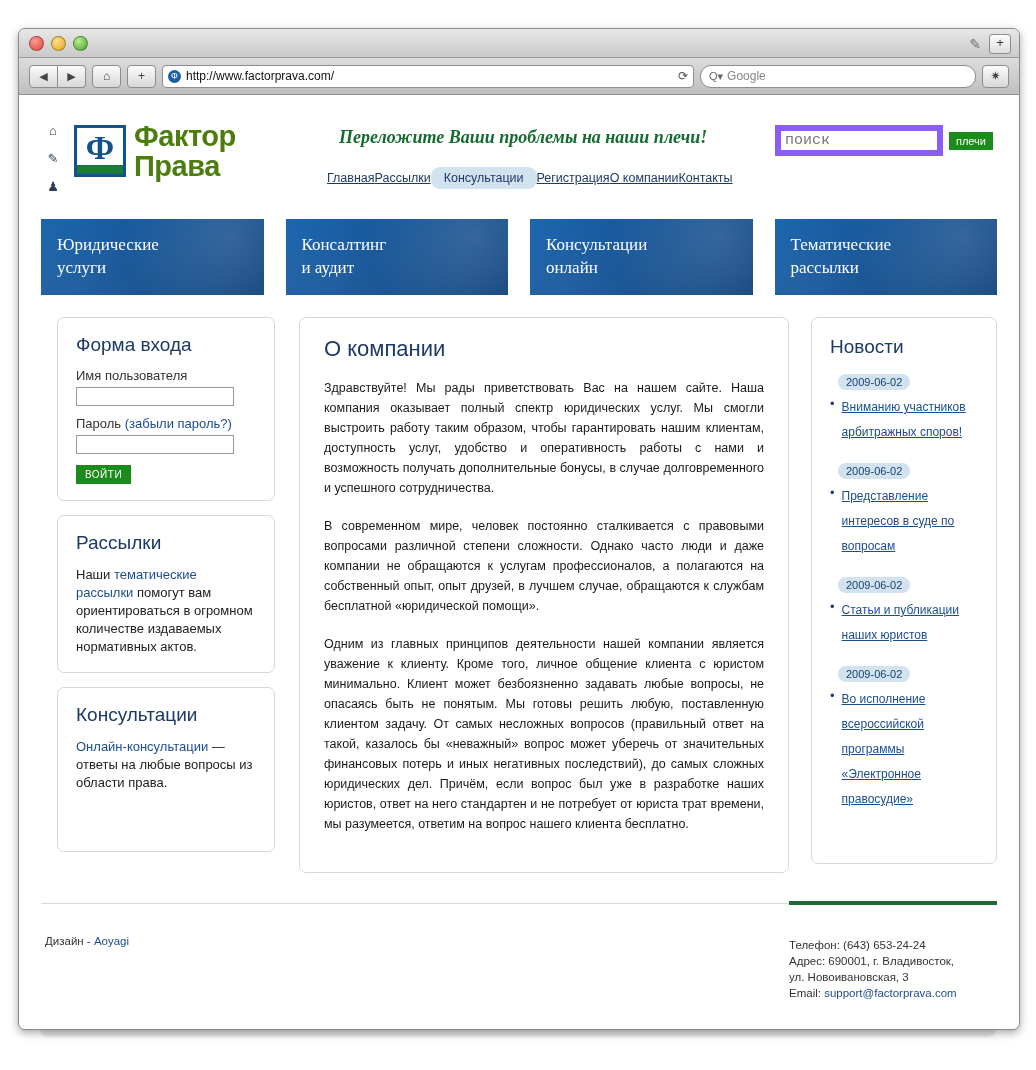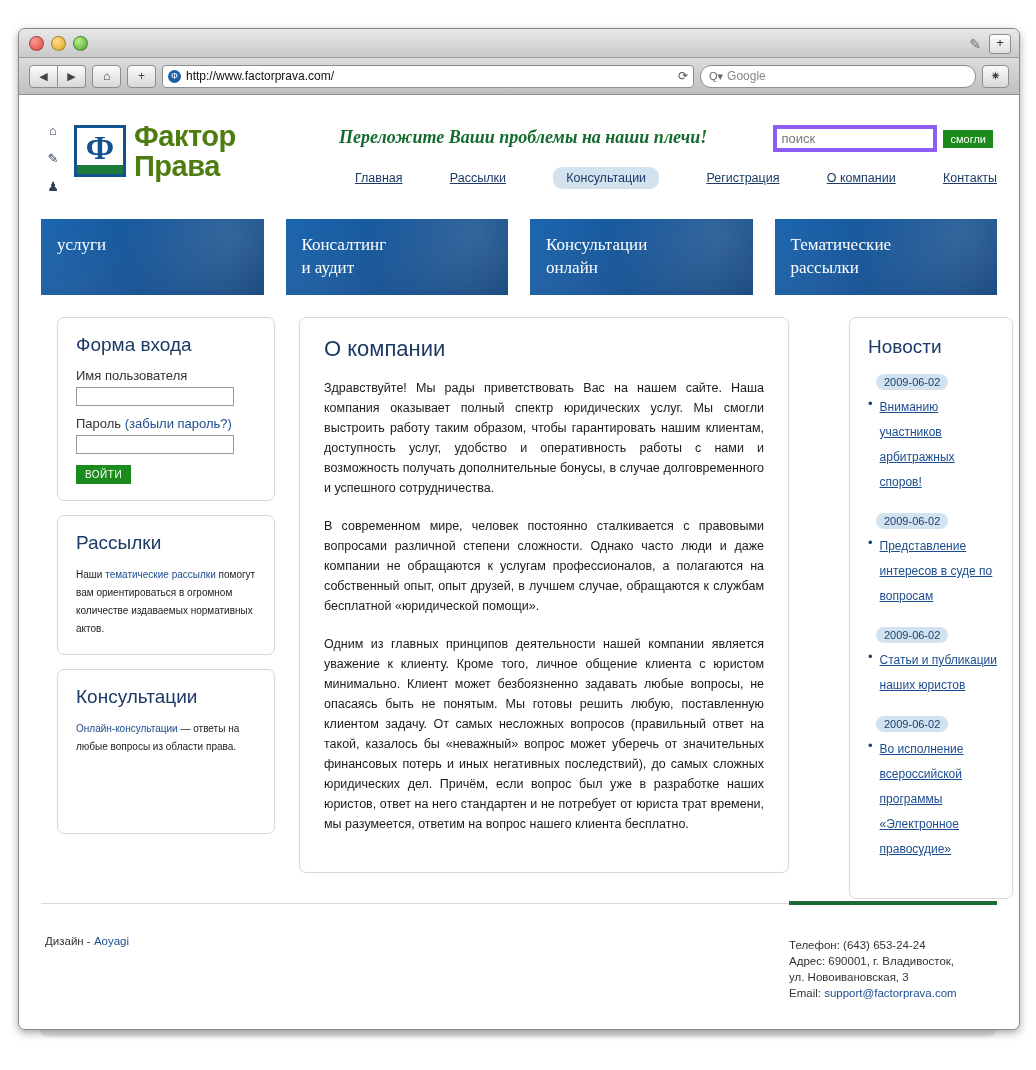--- a/index.html
+++ b/index.html
@@ -238,45 +238,44 @@
     position: absolute;
     right: 26px;
     top: 30px;
     display: flex;
     gap: 6px;
     align-items: center;
   }
   .site-search input {
     width: 148px;
     height: 17px;
-    border: 4px solid #8b5cf6;
-    font-size: 13px;
+    border: 6px solid #8b5cf6;
+    font-size: 15px;
     padding: 1px 4px;
     color: #777;
-    font-family: Liberation Sans, sans-serif;
+    font-family: Liberation Mono, monospace;
     box-sizing: content-box;
   }
   .site-search button {
     background: #1b8c1b;
     border: none;
     color: #ffffff;
     font-size: 11px;
     padding: 3px 7px;
     font-family: "Liberation Sans", sans-serif;
     cursor: pointer;
   }
 
   
   .mainnav {
     position: absolute;
-    left: 336px;
+    left: 308px;
     top: 72px;
     right: 22px;
     display: flex;
-    justify-content: space-between;
     align-items: center;
     font-size: 12.5px;
   }
   .mainnav a {
     color: #1c3a66;
     text-decoration: underline;
   }
   .mainnav .active {
     background: #d3e2ef;
     border-radius: 9px;
@@ -343,25 +342,25 @@
   .col-center {
     position: absolute;
     left: 258px;
     top: 0;
     width: 490px;
     min-height: 555px;
     padding: 18px 24px 20px 24px;
   }
   .col-right {
     position: absolute;
-    left: 808px;
+    left: 770px;
     top: 0;
-    width: 164px;
+    width: 186px;
     min-height: 470px;
-    padding: 16px 14px 20px 18px;
+    padding: 16px 14px 35px 18px;
   }
 
   .panel-block {
     padding: 14px 18px 16px 18px;
     margin-bottom: 14px;
   }
   .panel-title {
     font-size: 19px;
     color: #1c3a66;
     margin: 2px 0 12px 0;
@@ -386,21 +385,21 @@
     color: #fff;
     border: none;
     font-size: 10px;
     letter-spacing: 0.5px;
     padding: 4px 9px;
     text-transform: uppercase;
     cursor: pointer;
     font-family: "Liberation Sans", sans-serif;
   }
   .panel-text {
-    font-size: 10px;
+    font-size: 13px;
     color: #222;
     line-height: 18px;
   }
   .panel-text a { color: #1c4d8f; }
 
   .content-title {
     font-size: 22px;
     color: #1c3a66;
     font-weight: normal;
     margin: 0 0 16px 0;
@@ -548,34 +547,35 @@
         <div class="logo-text">
           <div>Фактор</div>
           <div>Права</div>
         </div>
       </div>
 
       <div class="slogan">Переложите Ваши проблемы на наши плечи!</div>
 
       <div class="site-search">
         <input value="поиск" style="">
-        <button>смогли</button>
+        <button>плечи</button>
       </div>
 
       <div class="mainnav">
         <a>Главная</a>
         <a>Рассылки</a>
         <a class="active">Консультации</a>
         <a>Регистрация</a>
         <a>О компании</a>
         <a>Контакты</a>
       </div>
 
       <div class="tiles">
         <div class="tile">
+          <span>Юридические</span>
           <span>услуги</span>
         </div>
         <div class="tile">
           <span>Консалтинг</span>
           <span>и аудит</span>
         </div>
         <div class="tile">
           <span>Консультации</span>
           <span>онлайн</span>
         </div>

